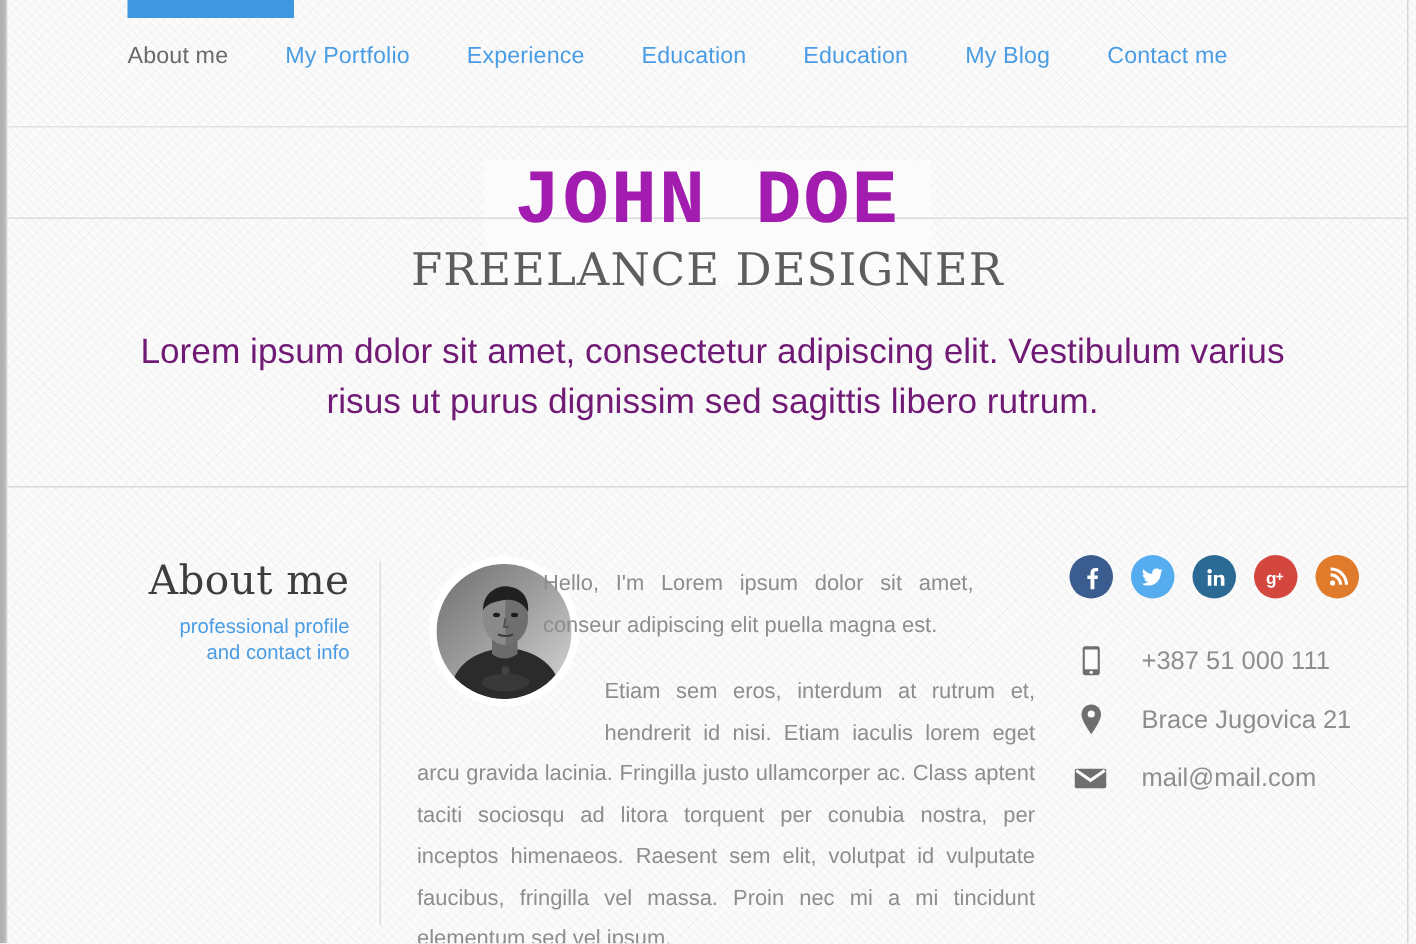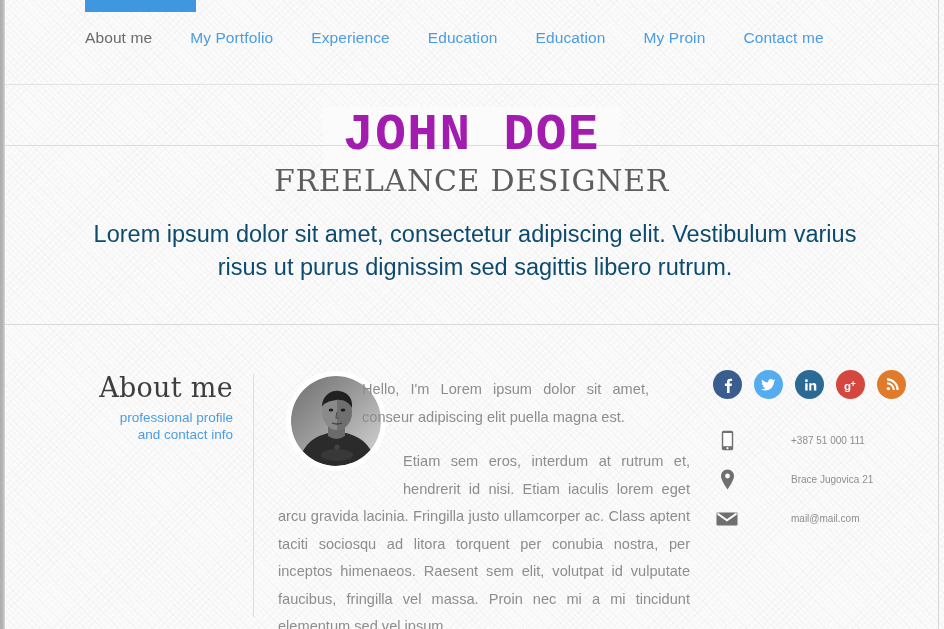--- a/index.html
+++ b/index.html
@@ -147,21 +147,21 @@
     margin-top: -4px;
   }
   .hero-tagline {
     position: absolute;
     left: 70px; top: 133px;
     width: 800px;
     text-align: center;
     font-family: "Liberation Sans", sans-serif;
     font-size: 23.5px;
     line-height: 33px;
-    color: #0c4a6e;
+    color: #701a75;
   }
 
   
   .about-region {
     position: absolute;
     left: 5px; top: 326px;
     width: 933px;
     height: 303px;
   }
   .about-divider {
@@ -258,42 +258,41 @@
   .contact-icon {
     width: 28px;
     display: flex;
     justify-content: center;
     align-items: center;
     margin-right: 20px;
     color: #6f6f6f;
   }
   .contact-text {
     font-family: "Liberation Sans", sans-serif;
-    font-size: 10px;
+    font-size: 17px;
     color: #8e8e8e;
-    margin-left: 30px;
   }
 </style>
 </head>
 <body>
 
 <div class="page-shell">
   <div class="texture"></div>
 
   <div class="content-layer">
 
     <div class="nav-region">
       <div class="nav-active-bar"></div>
       <div class="nav-list">
         <div class="nav-item active">About me</div>
         <div class="nav-item">My Portfolio</div>
         <div class="nav-item">Experience</div>
         <div class="nav-item">Education</div>
         <div class="nav-item">Education</div>
-        <div class="nav-item">My Proin</div>
+        <div class="nav-item">My Blog</div>
         <div class="nav-item">Contact me</div>
       </div>
     </div>
 
     <div class="hero-region">
       <div class="hero-rule"></div>
       <div class="hero-title-wrap">
         <div class="hero-name">JOHN DOE</div>
         <div class="hero-sub">FREELANCE DESIGNER</div>
       </div>

